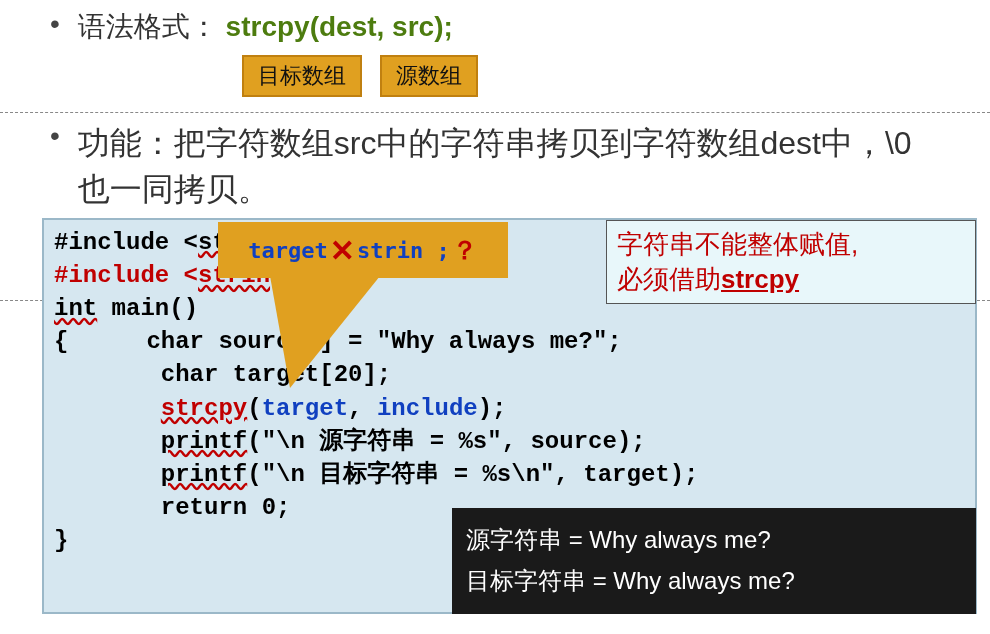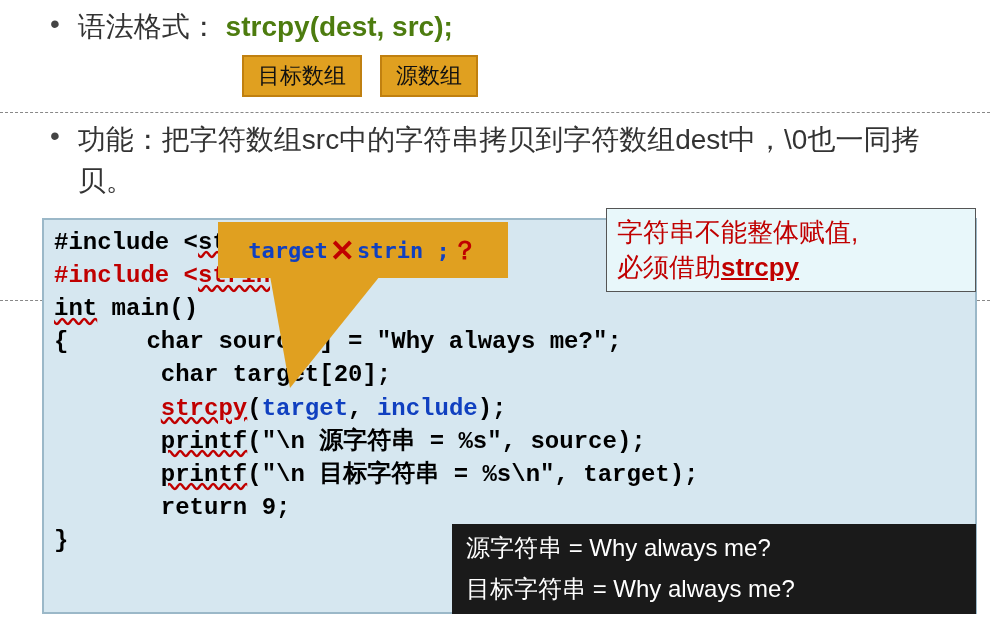--- a/index.html
+++ b/index.html
@@ -40,21 +40,21 @@
     border: 2px solid #c08010;
     padding: 4px 14px;
     font-size: 22px;
     color: #111;
   }
   .row2 {
     position: absolute;
     top: 120px;
     width: 880px;
   }
-  .row2-text { font-size: 28px; line-height: 1.45; }
+  .row2-text { font-size: 32px; line-height: 1.45; }
   .code-box {
     position: absolute;
     top: 218px;
     left: 42px;
     width: 935px;
     height: 396px;
     background: #d6e7f0;
     border: 2px solid #9bb8c8;
     padding: 6px 10px;
     font-family: "Consolas", "Courier New", monospace;
@@ -95,41 +95,41 @@
     top: 276px;
     left: 270px;
     width: 0; height: 0;
     border-left: 20px solid transparent;
     border-right: 90px solid transparent;
     border-top: 112px solid #e0a020;
     z-index: 4;
   }
   .note-box {
     position: absolute;
-    top: 208px;
+    top: 220px;
     right: 14px;
     width: 370px;
     background: #e8f7fa;
     border: 1px solid #555;
     padding: 6px 10px;
     font-size: 26px;
     line-height: 1.35;
     z-index: 6;
   }
   .note-red { color: #c00000; }
   .note-strong { color: #c00000; font-weight: bold; text-decoration: underline; }
   .output-box {
     position: absolute;
     bottom: 20px;
     left: 452px;
     width: 524px;
     background: #1a1a1a;
     color: #fff;
     font-size: 24px;
-    padding: 4px 14px;
+    padding: 12px 14px;
     line-height: 1.7;
     z-index: 7;
     font-family: "Microsoft YaHei", sans-serif;
   }
   .indent { display: inline-block; width: 78px; }
 </style>
 </head>
 <body>
 
 <div class="dashed-line" style="top:112px"></div>
@@ -157,21 +157,21 @@
 
 <div class="code-box">
   <div><span>#include &lt;</span><span class="underline">stdio</span></div>
   <div><span class="kw-red">#include &lt;</span><span class="kw-red underline">strin</span></div>
   <div><span class="underline">int</span><span> main()</span></div>
   <div><span>{</span><span class="indent"></span><span>char source</span><span>  ] = "Why always me?";</span></div>
   <div><span class="indent"></span>&nbsp;&nbsp;<span>char target[20];</span></div>
   <div><span class="indent"></span>&nbsp;&nbsp;<span class="kw-red underline">strcpy</span><span>(</span><span class="blue">target</span><span>, </span><span class="blue">include</span><span>);</span></div>
   <div><span class="indent"></span>&nbsp;&nbsp;<span class="underline">printf</span><span>("\n 源字符串 = %s", source);</span></div>
   <div><span class="indent"></span>&nbsp;&nbsp;<span class="underline">printf</span><span>("\n 目标字符串 = %s\n", target);</span></div>
-  <div><span class="indent"></span>&nbsp;&nbsp;<span>return 9;</span></div>
+  <div><span class="indent"></span>&nbsp;&nbsp;<span>return 0;</span></div>
   <div><span>}</span></div>
 </div>
 
 <div class="callout">
   <span>target</span>
   <span class="callout-x">✕</span>
   <span>strin ;</span>
   <span class="callout-q">？</span>
 </div>
 <div class="callout-tail"></div>

